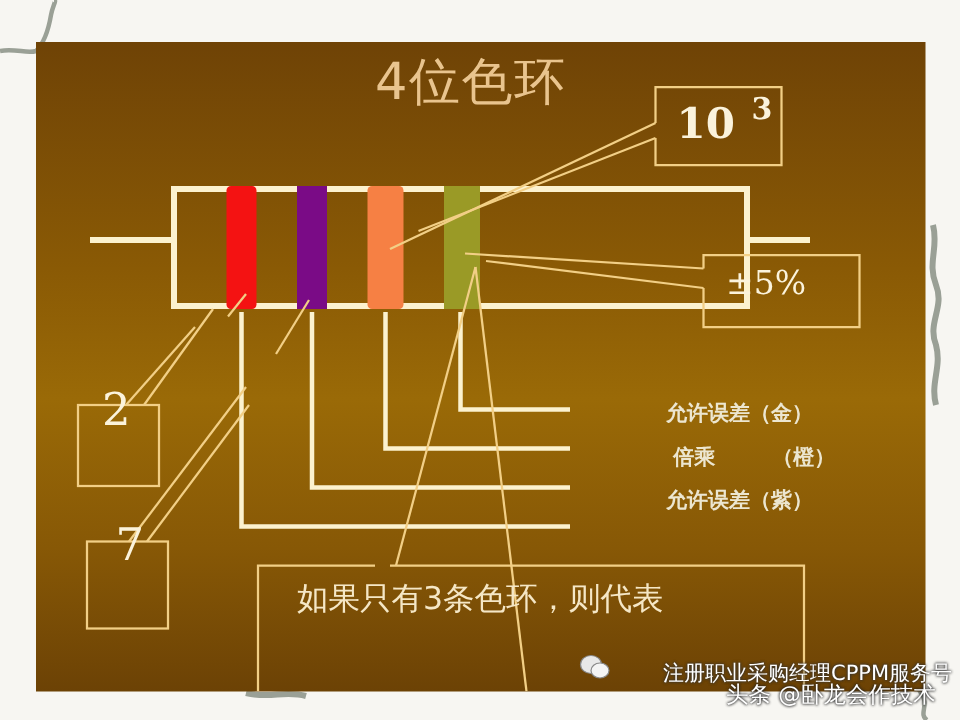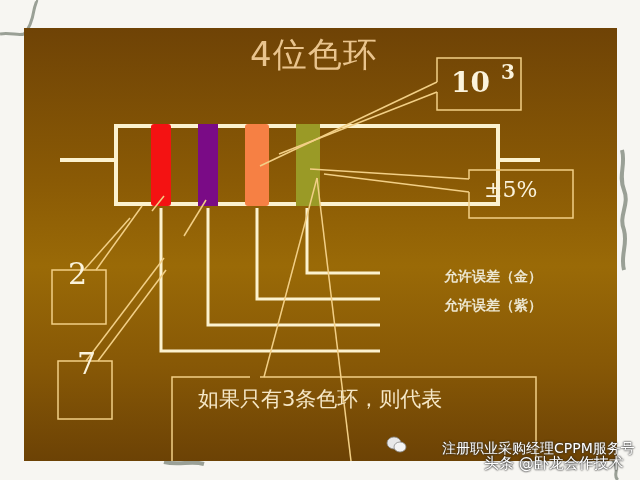--- a/index.html
+++ b/index.html
@@ -113,20 +113,21 @@
   <div class="lbl mult">
     <span class="base">10</span>
     <span class="exp">3</span>
   </div>
   <div class="lbl tol">±5%</div>
   <div class="lbl d1">2</div>
   <div class="lbl d2">7</div>
 
   <div class="legend">
     <div><span>允许误差</span><span>（金）</span></div>
+    <div>&nbsp;<span>倍乘</span><span class="gap"></span><span>（橙）</span></div>
     <div><span>允许误差</span><span>（紫）</span></div>
   </div>
 
   <div class="note">
     <div class="l1">如果只有3条色环，则代表</div>
   </div>
 </div>
 
 <svg class="watermark-icon" viewBox="0 0 22 18">
   <ellipse cx="8" cy="7" rx="7" ry="6" fill="#e8e8e8" stroke="#888" stroke-width="0.8"></ellipse>

